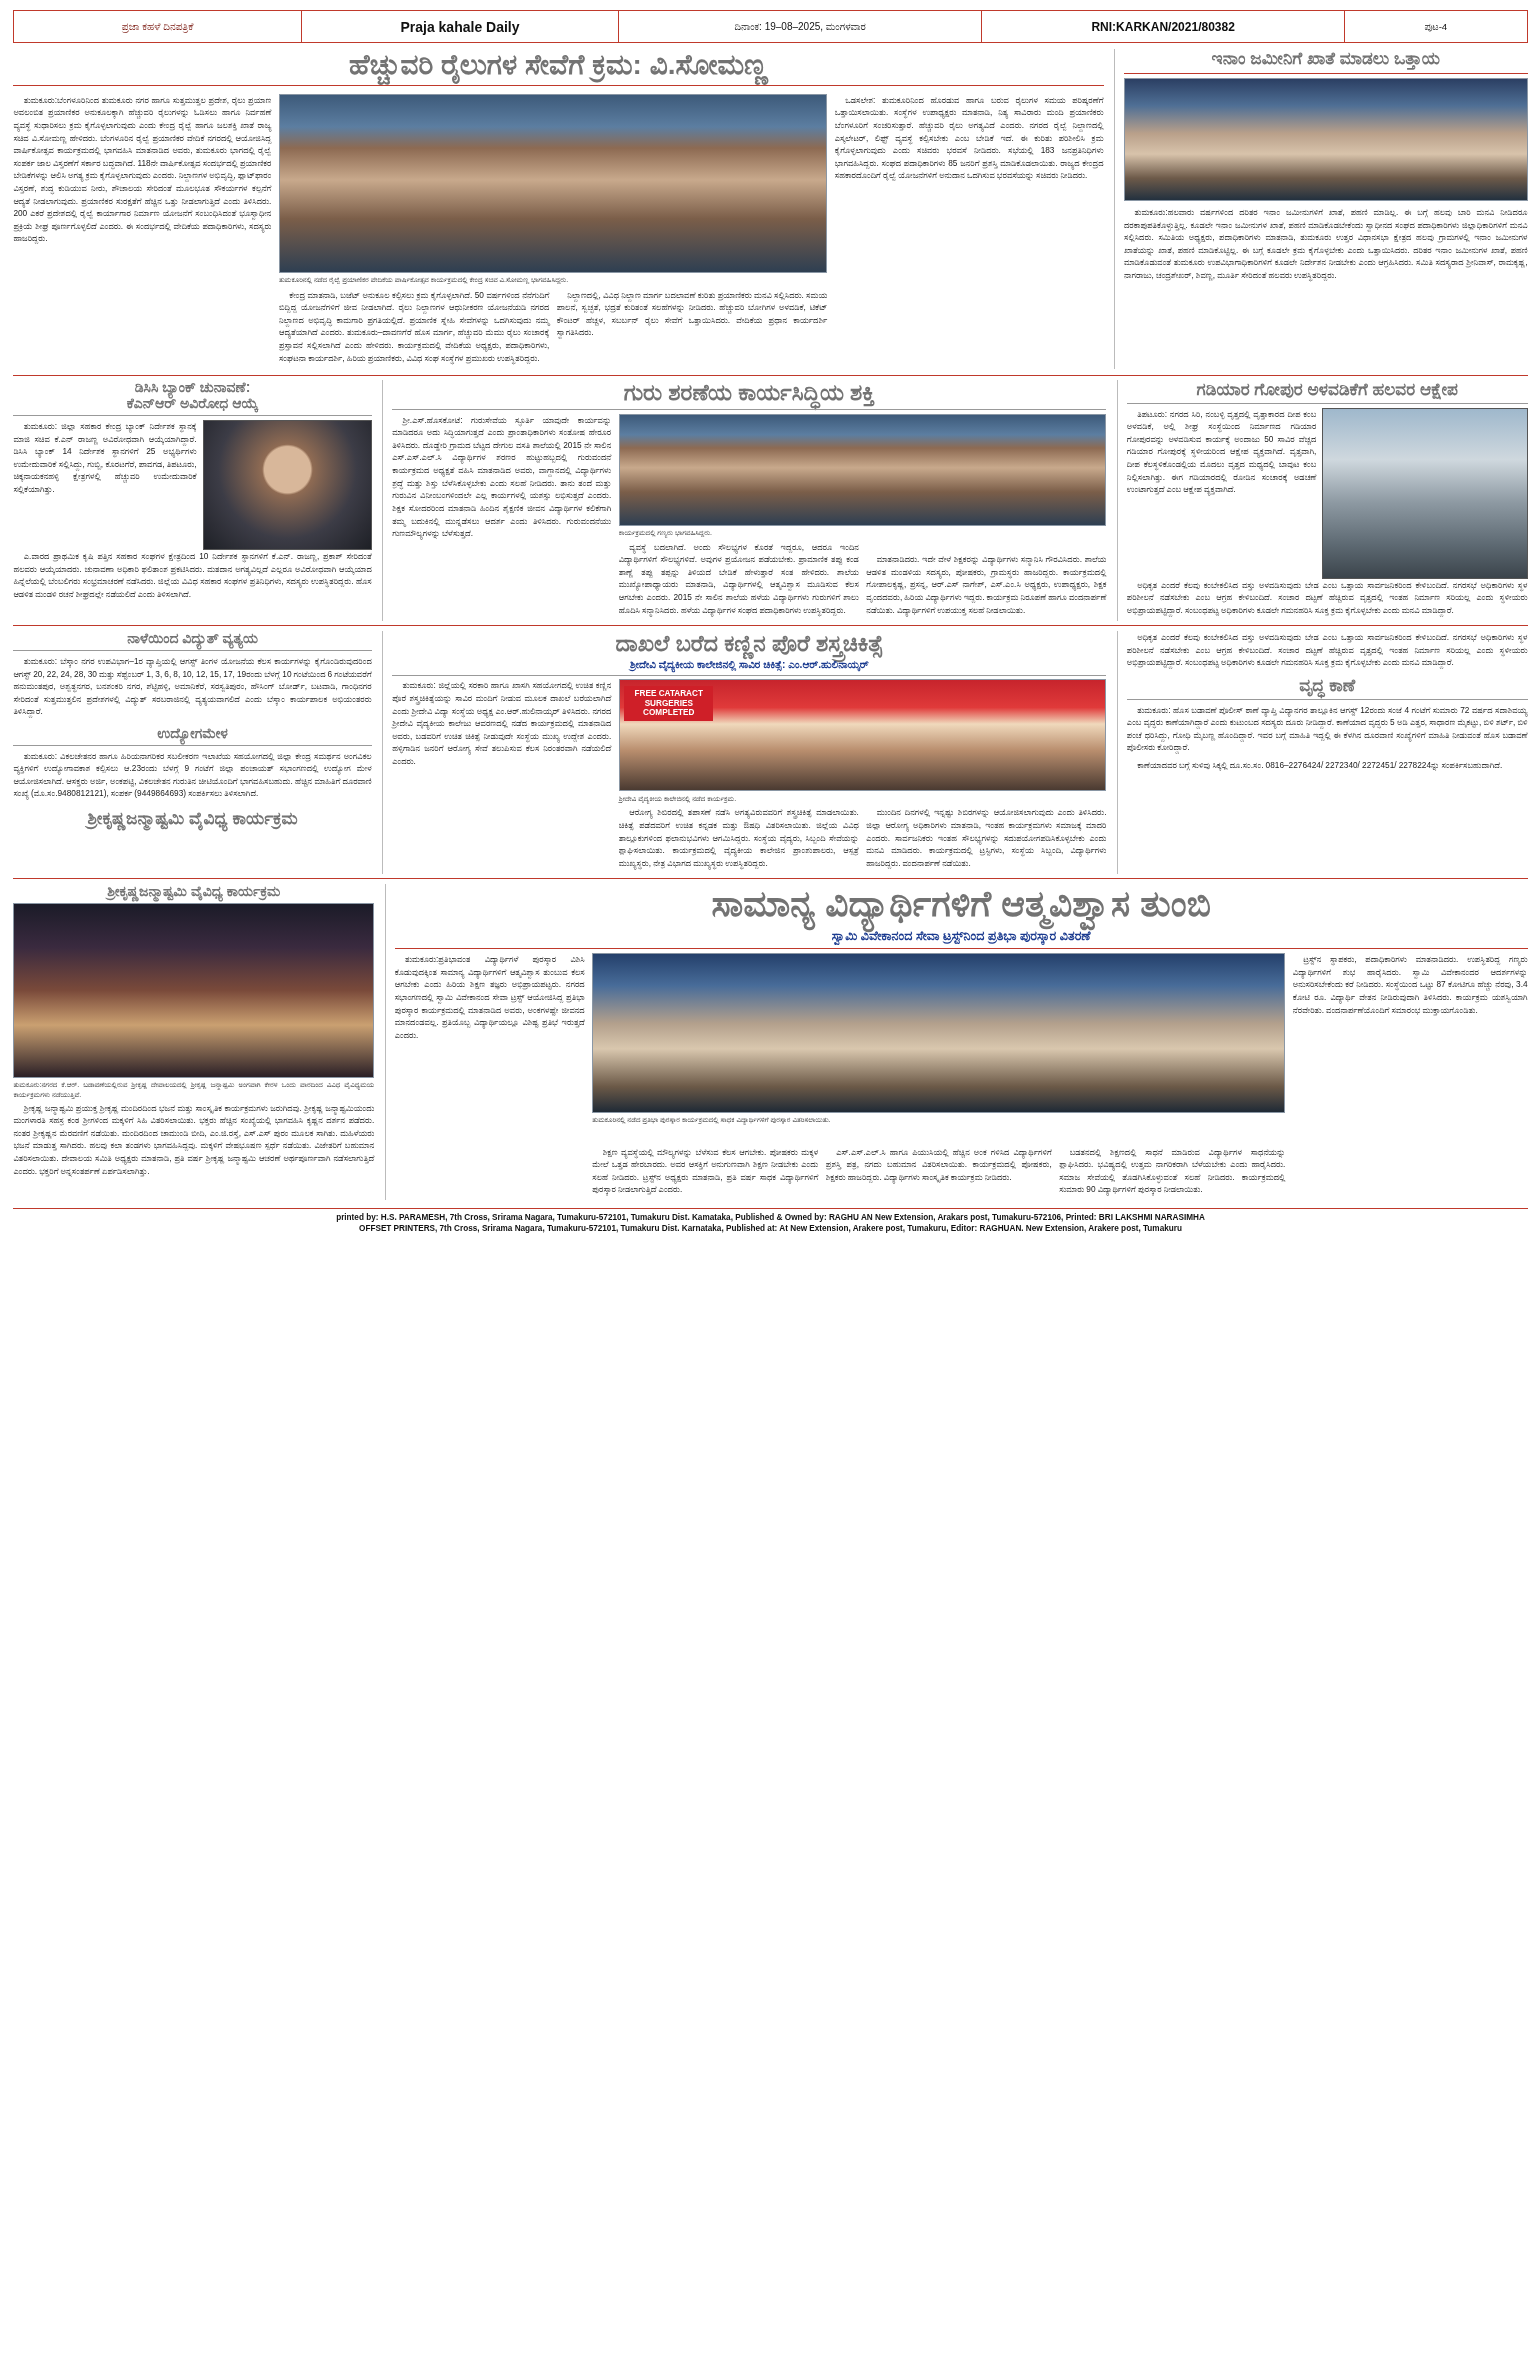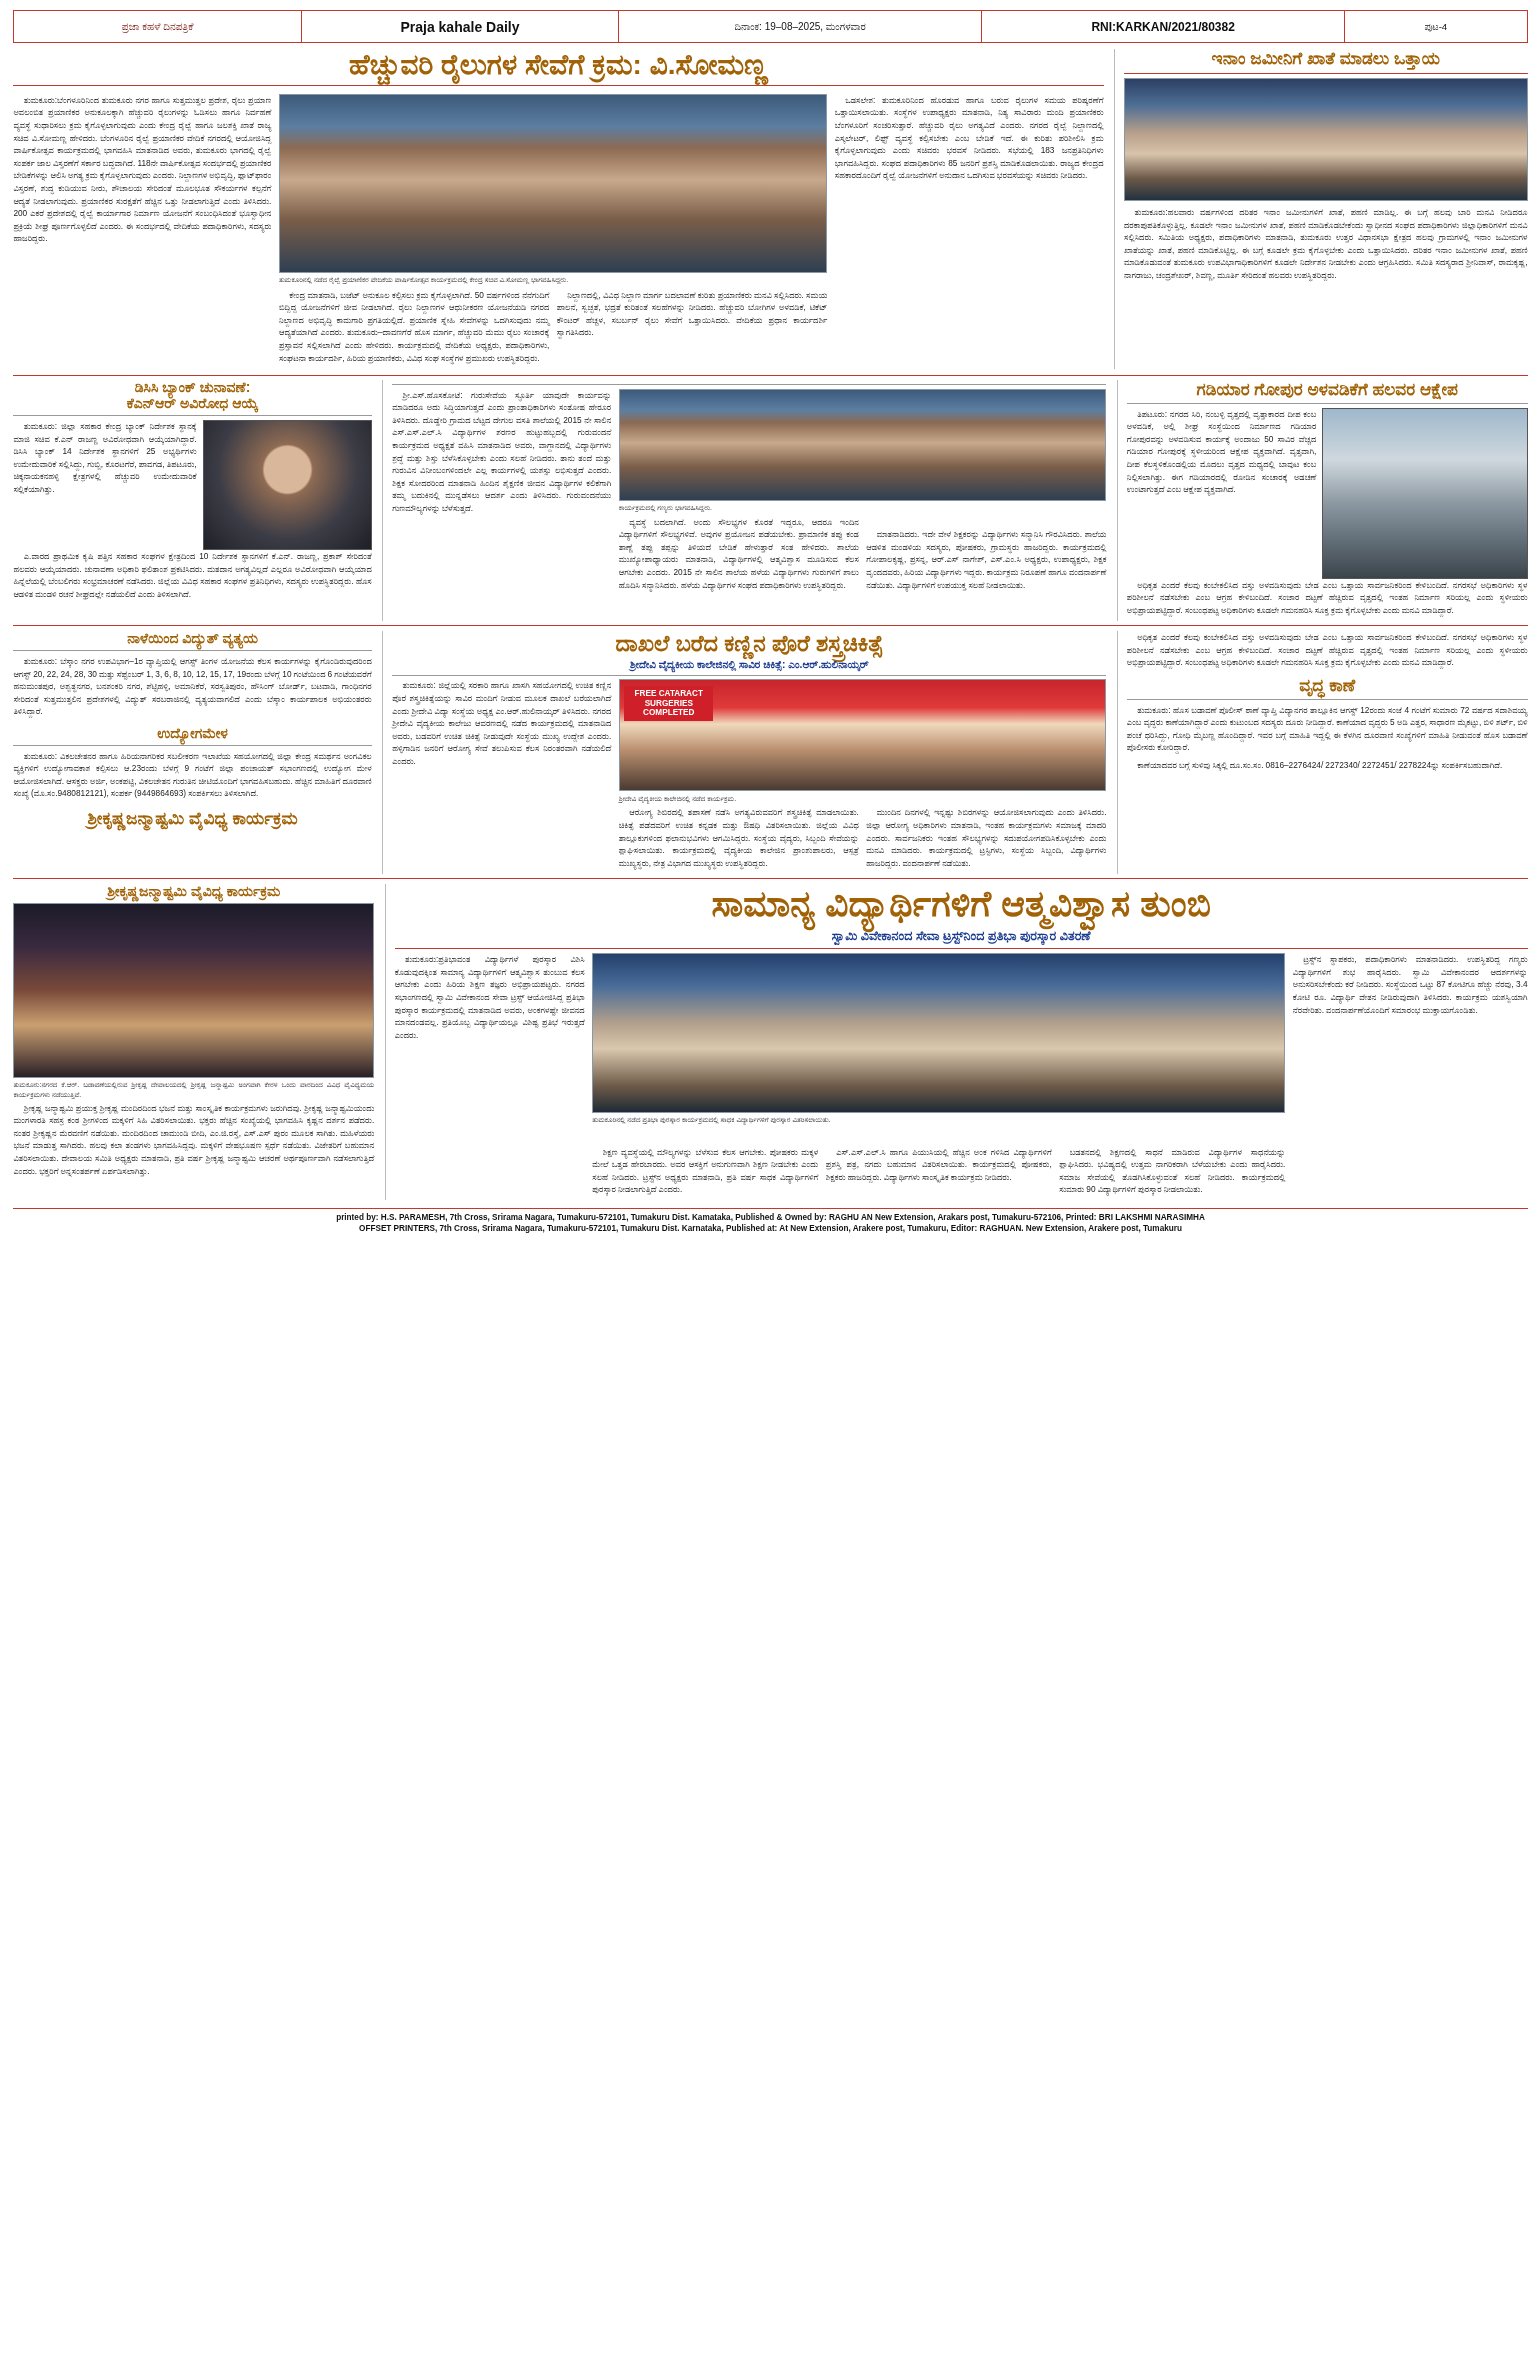--- a/index.html
+++ b/index.html
@@ -28,21 +28,21 @@
     margin-bottom: 6px;
   }
   .masthead .cell { display:flex; align-items:center; justify-content:center; padding: 0 7.5px; }
   .mh-left { width: 19%; border-right: 1.1px solid #c0392b; color:#7b1b12; font-size: 10.4px; }
   .mh-title { width: 21%; border-right: 1.1px solid #c0392b; font-weight: bold; font-size: 14px; color:#111; }
   .mh-date { width: 24%; border-right: 1.1px solid #c0392b; font-size: 10px; }
   .mh-rni { width: 24%; border-right: 1.1px solid #c0392b; font-size: 12px; font-weight:bold; color:#0d0d0d;}
   .mh-page { width: 12%; font-size: 9.7px; }
 
   .headline {
-    color: #a16207;
+    color: #737373;
     font-weight: bold;
     text-align: center;
     line-height: 1.12;
   }
   .subhead {
     color: #1a3a8f;
     font-weight: bold;
     text-align: center;
     line-height: 1.15;
   }
@@ -204,20 +204,21 @@
         <div style="width:48%;">
           <div class="photo ph-portrait boxed" style="height:130px;"></div>
         </div>
       </div>
       <div class="body-text">
         <p>ಎ.ವಾರದ ಪ್ರಾಥಮಿಕ ಕೃಷಿ ಪತ್ತಿನ ಸಹಕಾರ ಸಂಘಗಳ ಕ್ಷೇತ್ರದಿಂದ 10 ನಿರ್ದೇಶಕ ಸ್ಥಾನಗಳಿಗೆ ಕೆ.ಎನ್. ರಾಜಣ್ಣ, ಪ್ರಕಾಶ್ ಸೇರಿದಂತೆ ಹಲವರು ಆಯ್ಕೆಯಾದರು. ಚುನಾವಣಾ ಅಧಿಕಾರಿ ಫಲಿತಾಂಶ ಪ್ರಕಟಿಸಿದರು. ಮತದಾನ ಅಗತ್ಯವಿಲ್ಲದೆ ಎಲ್ಲರೂ ಅವಿರೋಧವಾಗಿ ಆಯ್ಕೆಯಾದ ಹಿನ್ನೆಲೆಯಲ್ಲಿ ಬೆಂಬಲಿಗರು ಸಂಭ್ರಮಾಚರಣೆ ನಡೆಸಿದರು. ಜಿಲ್ಲೆಯ ವಿವಿಧ ಸಹಕಾರ ಸಂಘಗಳ ಪ್ರತಿನಿಧಿಗಳು, ಸದಸ್ಯರು ಉಪಸ್ಥಿತರಿದ್ದರು. ಹೊಸ ಆಡಳಿತ ಮಂಡಳಿ ರಚನೆ ಶೀಘ್ರದಲ್ಲೇ ನಡೆಯಲಿದೆ ಎಂದು ತಿಳಿಸಲಾಗಿದೆ.</p>
       </div>
     </div>
 
     <div class="col vdiv" style="width:48.5%; padding-left:9px;">
+      <div class="headline sec-title-lg">ಗುರು ಶರಣೆಯ ಕಾರ್ಯಸಿದ್ಧಿಯ ಶಕ್ತಿ</div>
       <div class="rule-thin"></div>
       <div class="row" style="gap:7.5px;">
         <div class="col" style="width:31%;">
           <div class="body-text">
             <p>ಶ್ರೀ.ಎಸ್.ಹೊಸಕೋಟೆ: ಗುರುಸೇವೆಯ ಸ್ಫೂರ್ತಿ ಯಾವುದೇ ಕಾರ್ಯವನ್ನು ಮಾಡಿದರೂ ಅದು ಸಿದ್ಧಿಯಾಗುತ್ತದೆ ಎಂದು ಪ್ರಾಂತಾಧಿಕಾರಿಗಳು ಸಂತೋಷ ಹೇರೂರ ತಿಳಿಸಿದರು. ದೊಡ್ಡೇರಿ ಗ್ರಾಮದ ಬೆಟ್ಟದ ದೇಗುಲ ವಸತಿ ಶಾಲೆಯಲ್ಲಿ 2015 ನೇ ಸಾಲಿನ ಎಸ್.ಎಸ್.ಎಲ್.ಸಿ ವಿದ್ಯಾರ್ಥಿಗಳ ಶರಣರ ಹುಟ್ಟುಹಬ್ಬದಲ್ಲಿ ಗುರುವಂದನೆ ಕಾರ್ಯಕ್ರಮದ ಅಧ್ಯಕ್ಷತೆ ವಹಿಸಿ ಮಾತನಾಡಿದ ಅವರು, ವಾಗ್ದಾನದಲ್ಲಿ ವಿದ್ಯಾರ್ಥಿಗಳು ಶ್ರದ್ಧೆ ಮತ್ತು ಶಿಸ್ತು ಬೆಳೆಸಿಕೊಳ್ಳಬೇಕು ಎಂದು ಸಲಹೆ ನೀಡಿದರು. ತಾನು ತಂದೆ ಮತ್ತು ಗುರುವಿನ ವಿನೀಂಬಂಗಳಿಂದಲೇ ಎಲ್ಲ ಕಾರ್ಯಗಳಲ್ಲಿ ಯಶಸ್ಸು ಲಭಿಸುತ್ತದೆ ಎಂದರು. ಶಿಕ್ಷಕ ಸೋದರರಿಂದ ಮಾತನಾಡಿ ಹಿಂದಿನ ಶೈಕ್ಷಣಿಕ ಜೀವನ ವಿದ್ಯಾರ್ಥಿಗಳ ಕಲಿಕೆಗಾಗಿ ತಮ್ಮ ಬದುಕಿನಲ್ಲಿ ಮುನ್ನಡೆಸಲು ಆದರ್ಶ ಎಂದು ತಿಳಿಸಿದರು. ಗುರುವಂದನೆಯು ಗುಣಮೌಲ್ಯಗಳನ್ನು ಬೆಳೆಸುತ್ತದೆ.</p>
           </div>
         </div>
         <div class="col" style="width:69%;">
           <div class="photo ph-group" style="height:112px;"></div>
           <div class="caption-line">ಕಾರ್ಯಕ್ರಮದಲ್ಲಿ ಗಣ್ಯರು ಭಾಗವಹಿಸಿದ್ದರು.</div>

